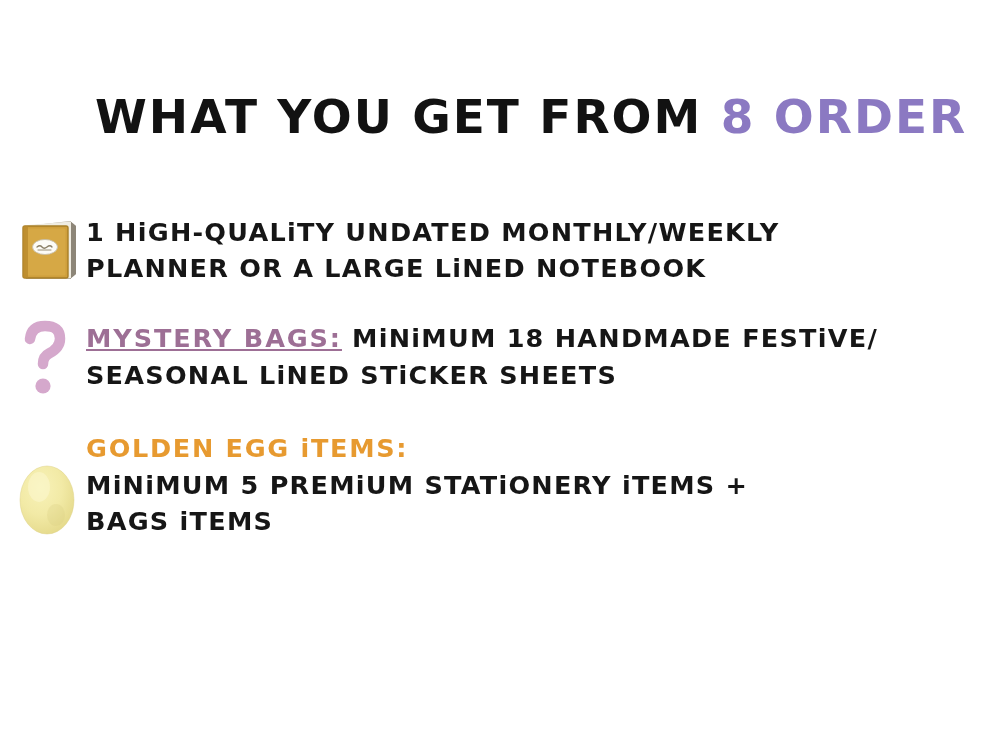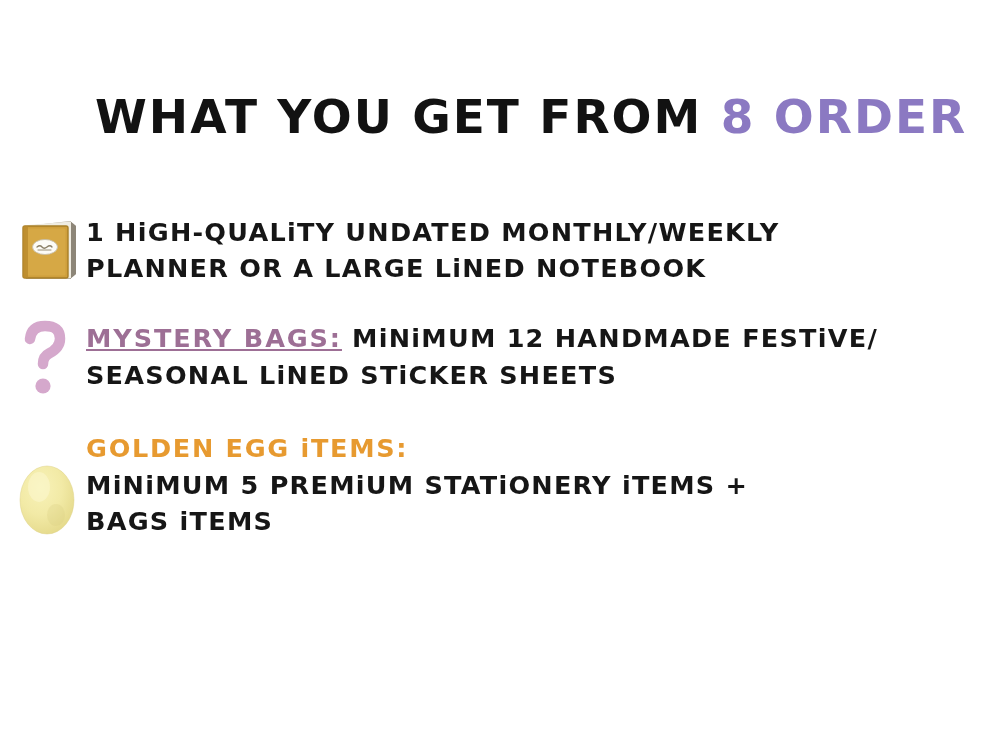--- a/index.html
+++ b/index.html
@@ -128,21 +128,21 @@
     <div class="bullet b-mystery">
       <div class="bullet-icon">
         <svg class="icon-svg" width="60" height="78" viewBox="0 0 60 78" aria-hidden="true">
           <g fill="none" stroke="#d5a8cc" stroke-width="10.5" stroke-linecap="round" stroke-linejoin="round">
             <path d="M13 21 q1.5 -13 15 -13 q15 0 15 12.5 q0 9.5 -11 15 q-6 3 -6 10.5"></path>
           </g>
           <circle cx="26" cy="68" r="7.6" fill="#d5a8cc"></circle>
         </svg>
       </div>
       <div class="bullet-body">
-        <div class="line"><span class="lbl-mystery">MYSTERY BAGS:</span><span> MiNiMUM 12 HANDMADE FESTiVE/</span></div>
+        <div class="line"><span class="lbl-mystery">MYSTERY BAGS:</span><span> MiNiMUM 18 HANDMADE FESTiVE/</span></div>
         <div class="line">SEASONAL LiNED STiCKER SHEETS</div>
       </div>
     </div>
 
     <div class="bullet b-golden">
       <div class="bullet-icon">
         <svg class="icon-svg" width="66" height="86" viewBox="0 0 66 86" aria-hidden="true">
           <defs>
             <radialGradient id="eggGrad" cx="38%" cy="32%" r="72%">
               <stop offset="0%" stop-color="#f8f2b8"></stop>

